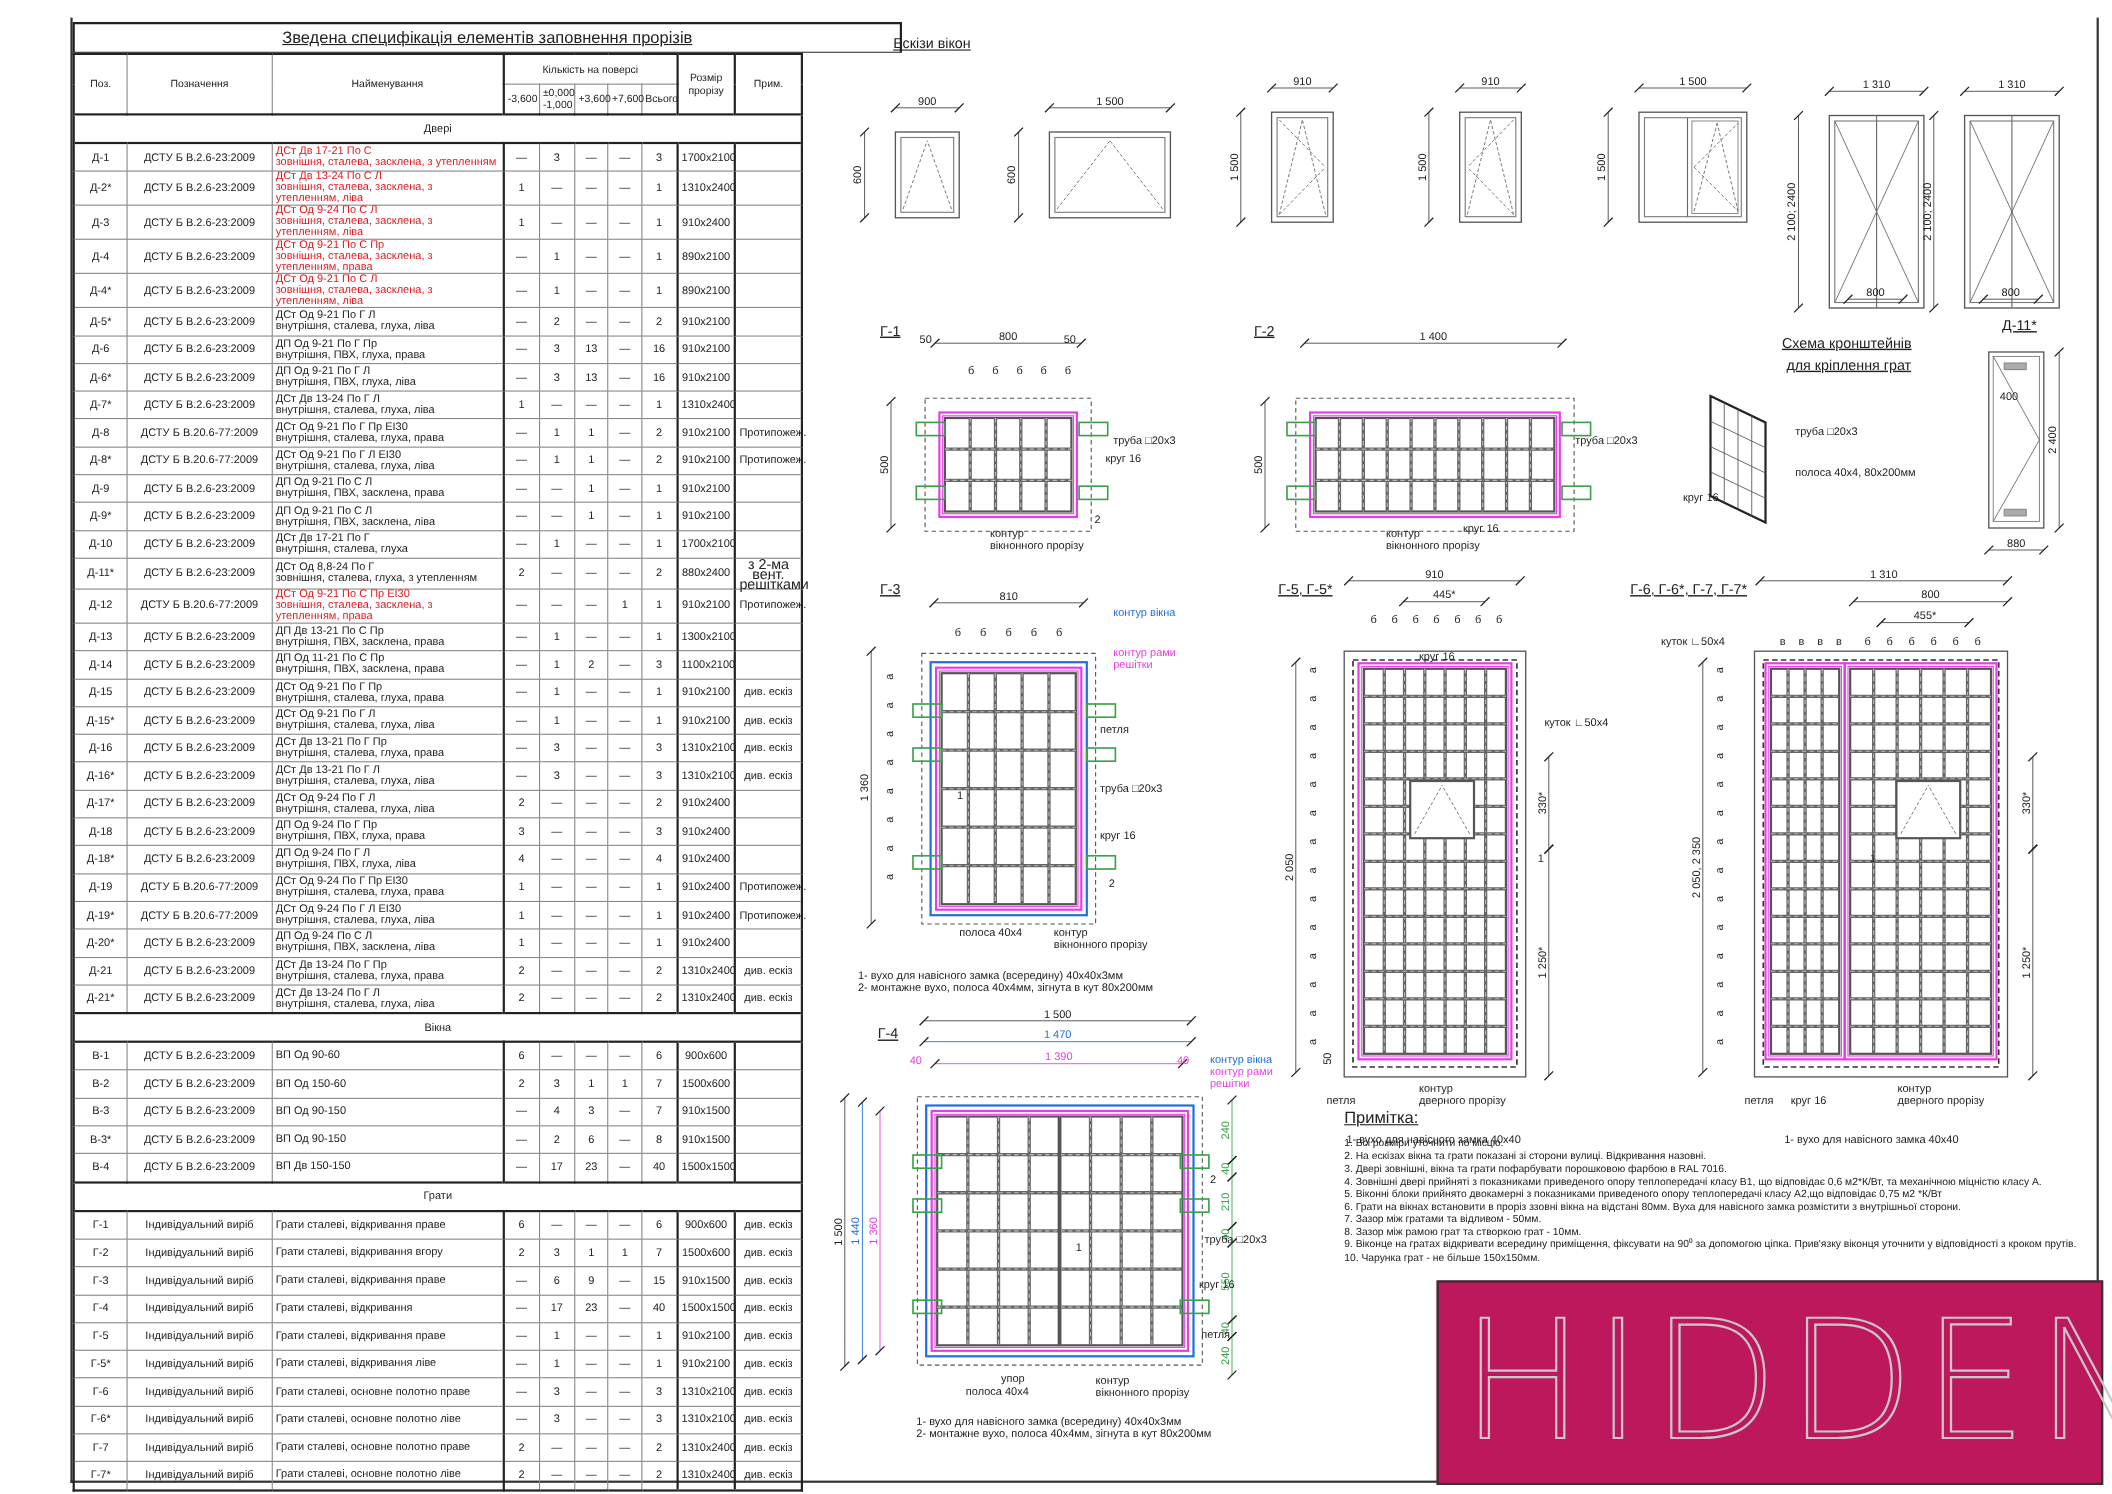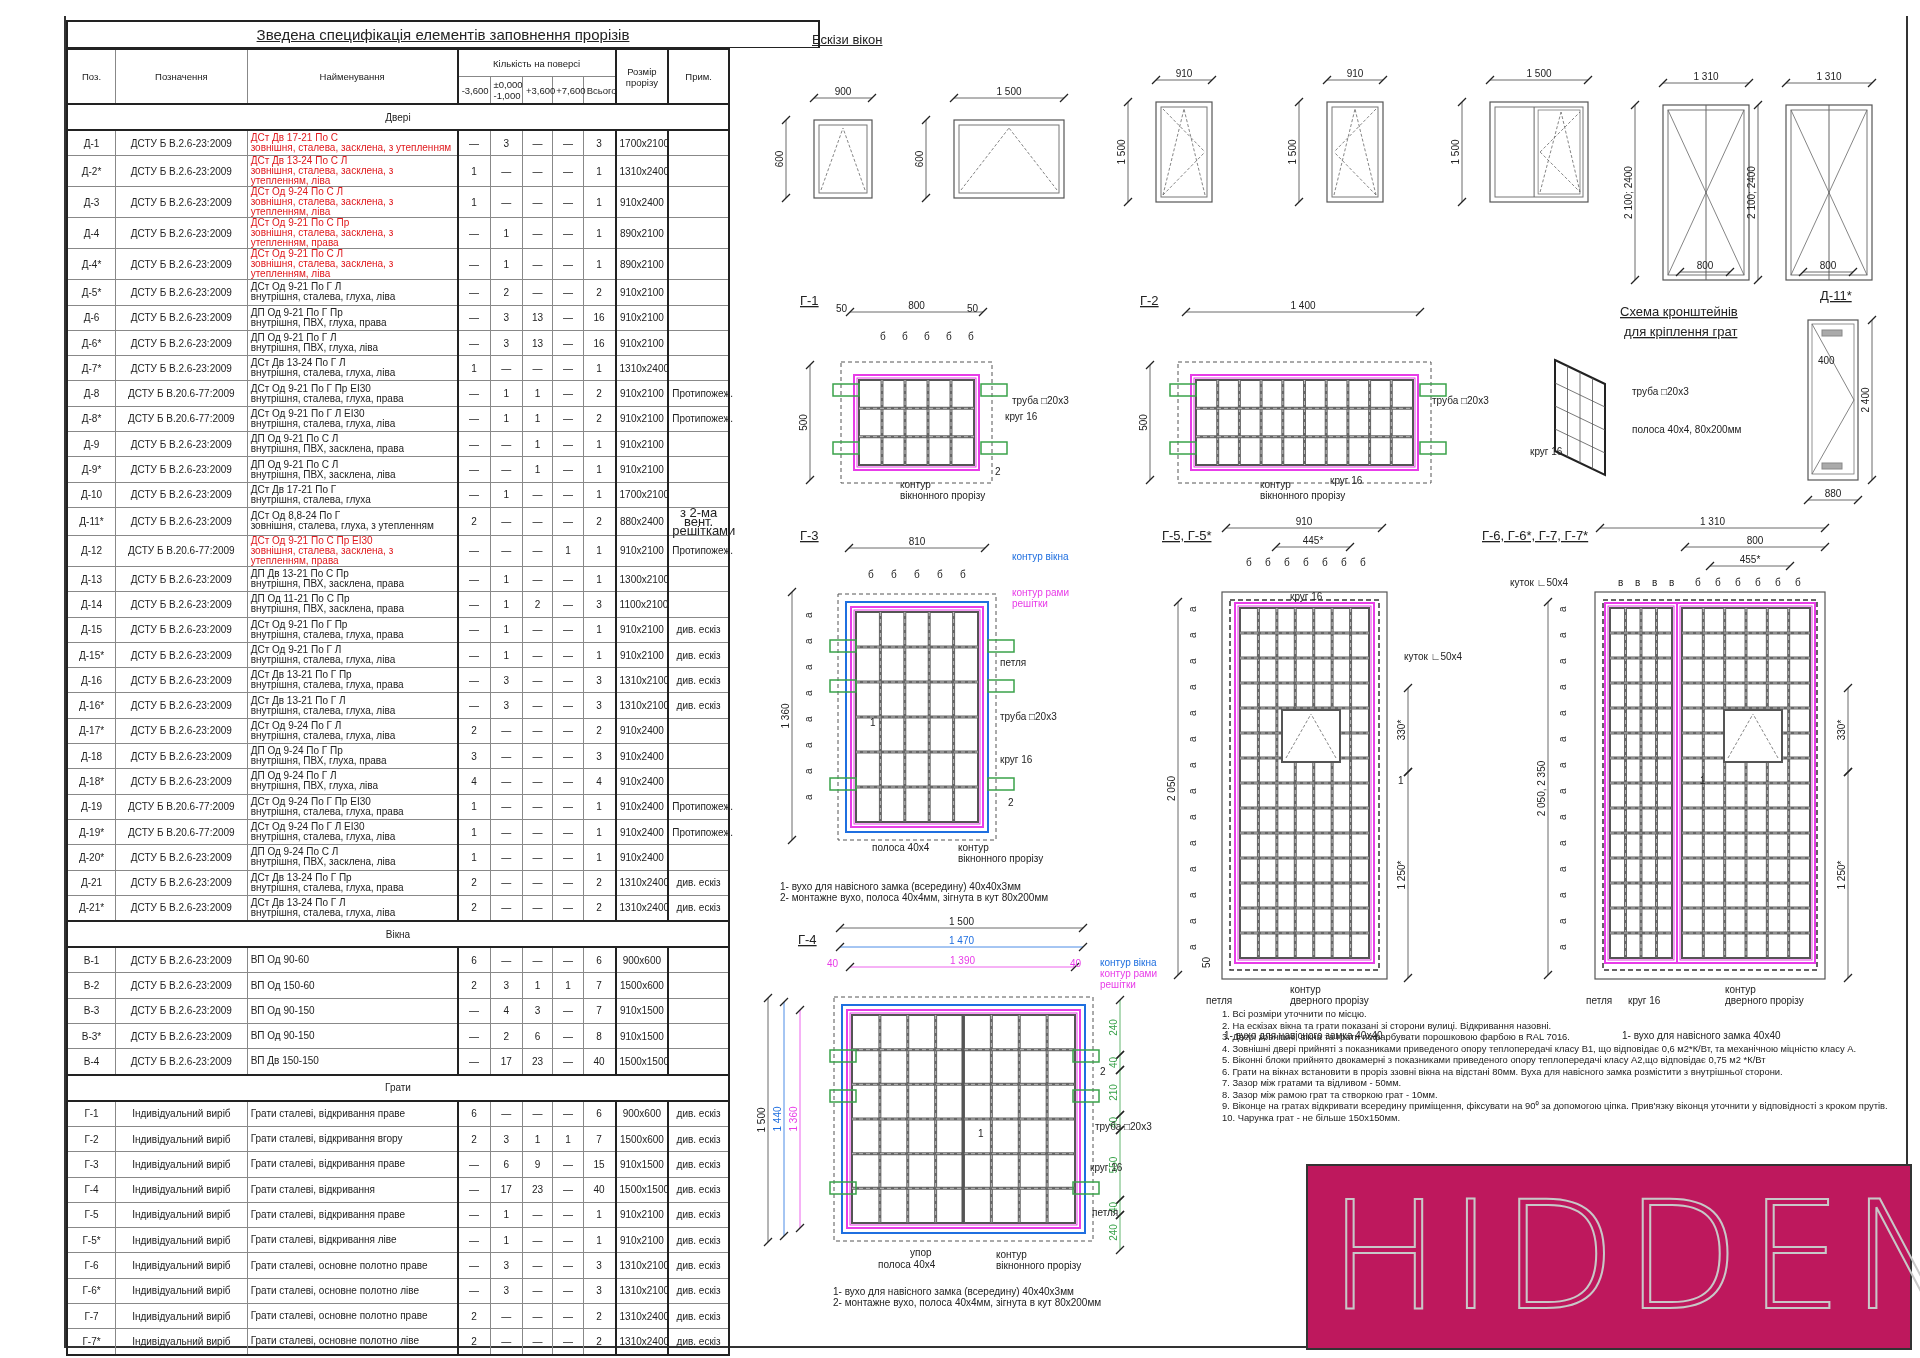--- a/index.html
+++ b/index.html
@@ -1363,20 +1363,21 @@
     <text x="1510" y="586" font-size="10" font-family="Liberation Sans, sans-serif" fill="#222" text-anchor="start">куток ∟50х4</text>
     <text x="1700" y="784" font-size="10" font-family="Liberation Sans, sans-serif" fill="#222" text-anchor="start">1</text>
     <text x="1586" y="1004" font-size="10" font-family="Liberation Sans, sans-serif" fill="#222" text-anchor="start">петля</text>
     <text x="1628" y="1004" font-size="10" font-family="Liberation Sans, sans-serif" fill="#222" text-anchor="start">круг 16</text>
     <text x="1725" y="993" font-size="10" font-family="Liberation Sans, sans-serif" fill="#222" text-anchor="start">контур</text>
     <text x="1725" y="1004" font-size="10" font-family="Liberation Sans, sans-serif" fill="#222" text-anchor="start">дверного прорізу</text>
     <text x="1622" y="1039" font-size="10" font-family="Liberation Sans, sans-serif" fill="#222" text-anchor="start">1- вухо для навісного замка 40х40</text>
   </svg>
 
 <div class="notes">
+  <h3>Примітка:</h3>
   <div id="notesList">
       <div class="n">1. Всі розміри уточнити по місцю.</div>
       <div class="n">2. На ескізах вікна та грати показані зі сторони вулиці. Відкривання назовні.</div>
       <div class="n">3. Двері зовнішні, вікна та грати пофарбувати порошковою фарбою в RAL 7016.</div>
       <div class="n">4. Зовнішні двері прийняті з показниками приведеного опору теплопередачі класу В1, що відповідає 0,6 м2*К/Вт, та механічною міцністю класу А.</div>
       <div class="n">5. Віконні блоки прийнято двокамерні з показниками приведеного опору теплопередачі класу А2,що відповідає 0,75 м2 *К/Вт</div>
       <div class="n">6. Грати на вікнах встановити в проріз ззовні вікна на відстані 80мм. Вуха для навісного замка розмістити з внутрішньої сторони.</div>
       <div class="n">7. Зазор між гратами та відливом - 50мм.</div>
       <div class="n">8. Зазор між рамою грат та створкою грат - 10мм.</div>
       <div class="n">9. Віконце на гратах відкривати всередину приміщення, фіксувати на 90⁰ за допомогою ціпка. Прив'язку віконця уточнити у відповідності з кроком прутів.</div>

